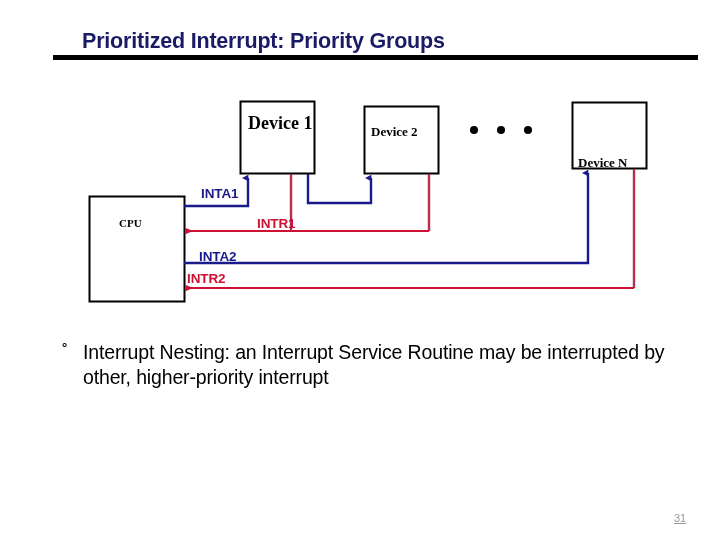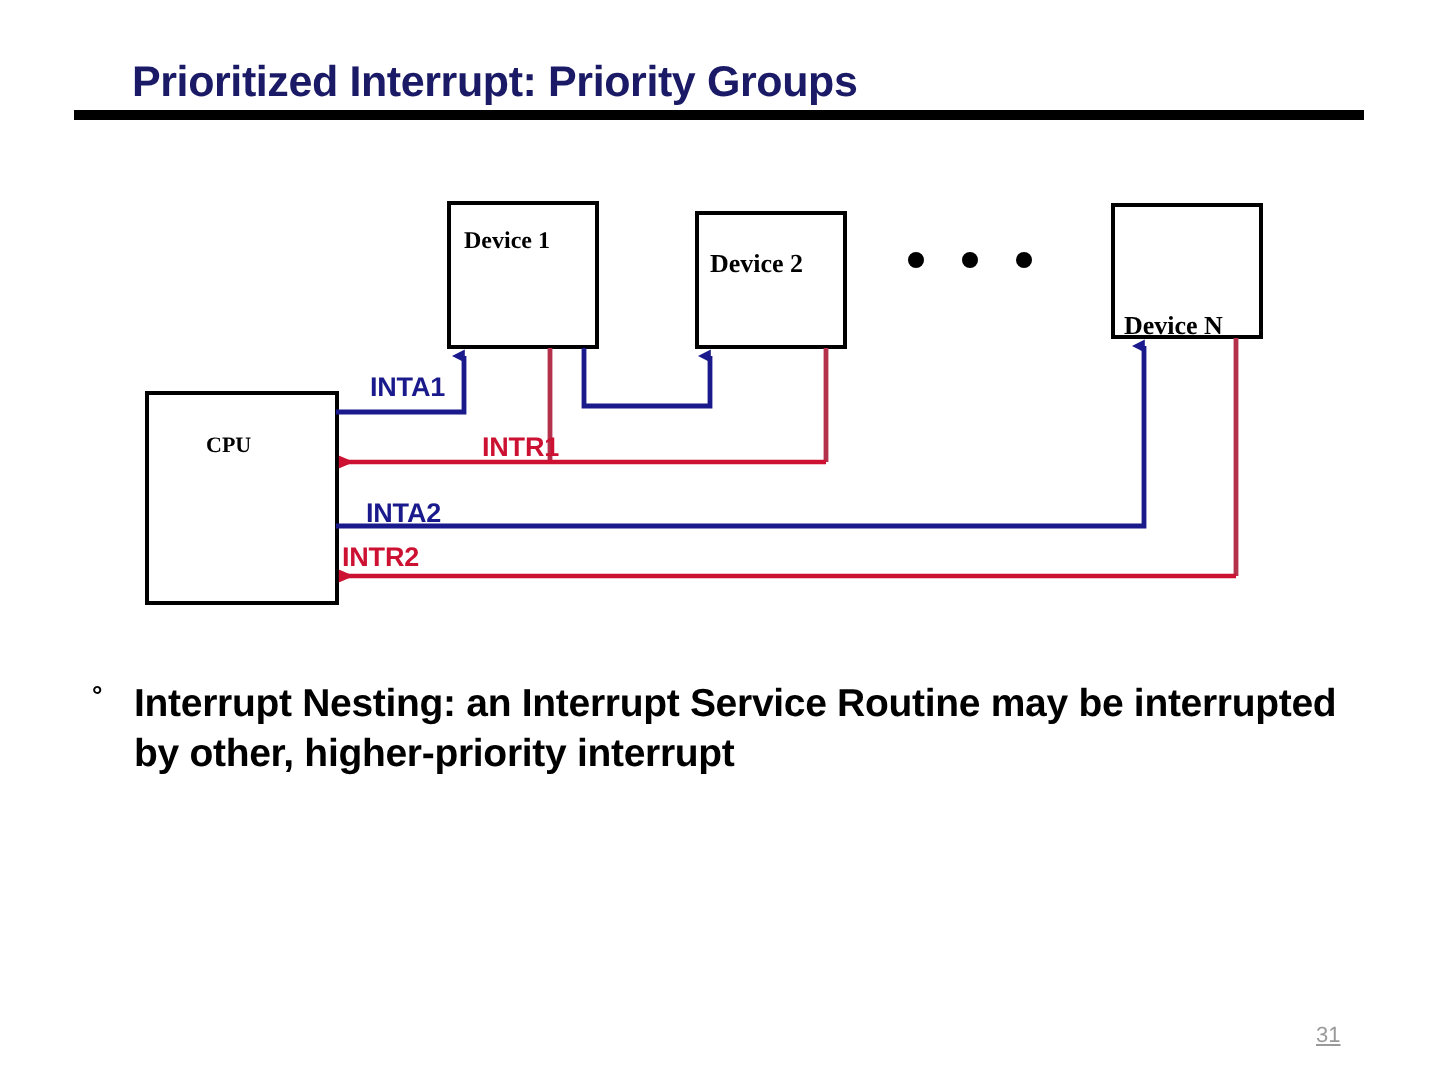--- a/index.html
+++ b/index.html
@@ -9,21 +9,21 @@
   body {
     width: 720px;
     height: 540px;
     background: #ffffff;
     font-family: "Liberation Sans", sans-serif;
     overflow: hidden;
     position: relative;
   }
   #slide {
     position: absolute;
-    left: 0; top: 0;
+    left: 16px; top: 0;
     width: 648px;
     height: 540px;
   }
   
   #slide-title {
     position: absolute;
     left: 66px;
     top: 29px;
     font-size: 21.5px;
     font-weight: bold;
@@ -48,21 +48,21 @@
     height: 540px;
   }
   
   .box-label {
     position: absolute;
     font-family: "Liberation Serif", serif;
     font-weight: bold;
     color: #000000;
     white-space: nowrap;
   }
-  #label-device-1 { left: 232px; top: 113px; font-size: 12px; }
+  #label-device-1 { left: 232px; top: 113px; font-size: 18px; }
   #label-device-2 { left: 355px; top: 124px; font-size: 13px; }
   #label-device-n { left: 562px; top: 119px; font-size: 13px; margin-top: 36px; }
   #label-cpu      { left: 103px; top: 217px; font-size: 11px; }
   
   .wire-label {
     position: absolute;
     font-family: "Liberation Sans", sans-serif;
     font-weight: bold;
     font-size: 13.5px;
     white-space: nowrap;
@@ -89,21 +89,21 @@
     font-weight: bold;
     color: #000000;
     line-height: 1;
   }
   #bullet-text {
     position: absolute;
     left: 21px;
     top: 0px;
     width: 620px;
     font-size: 19.5px;
-    font-weight: bold;
+    font-weight: normal;
     color: #000000;
     line-height: 1.28;
     letter-spacing: -0.15px;
   }
   
   #page-number {
     position: absolute;
     left: 658px;
     top: 512px;
     font-size: 11px;

